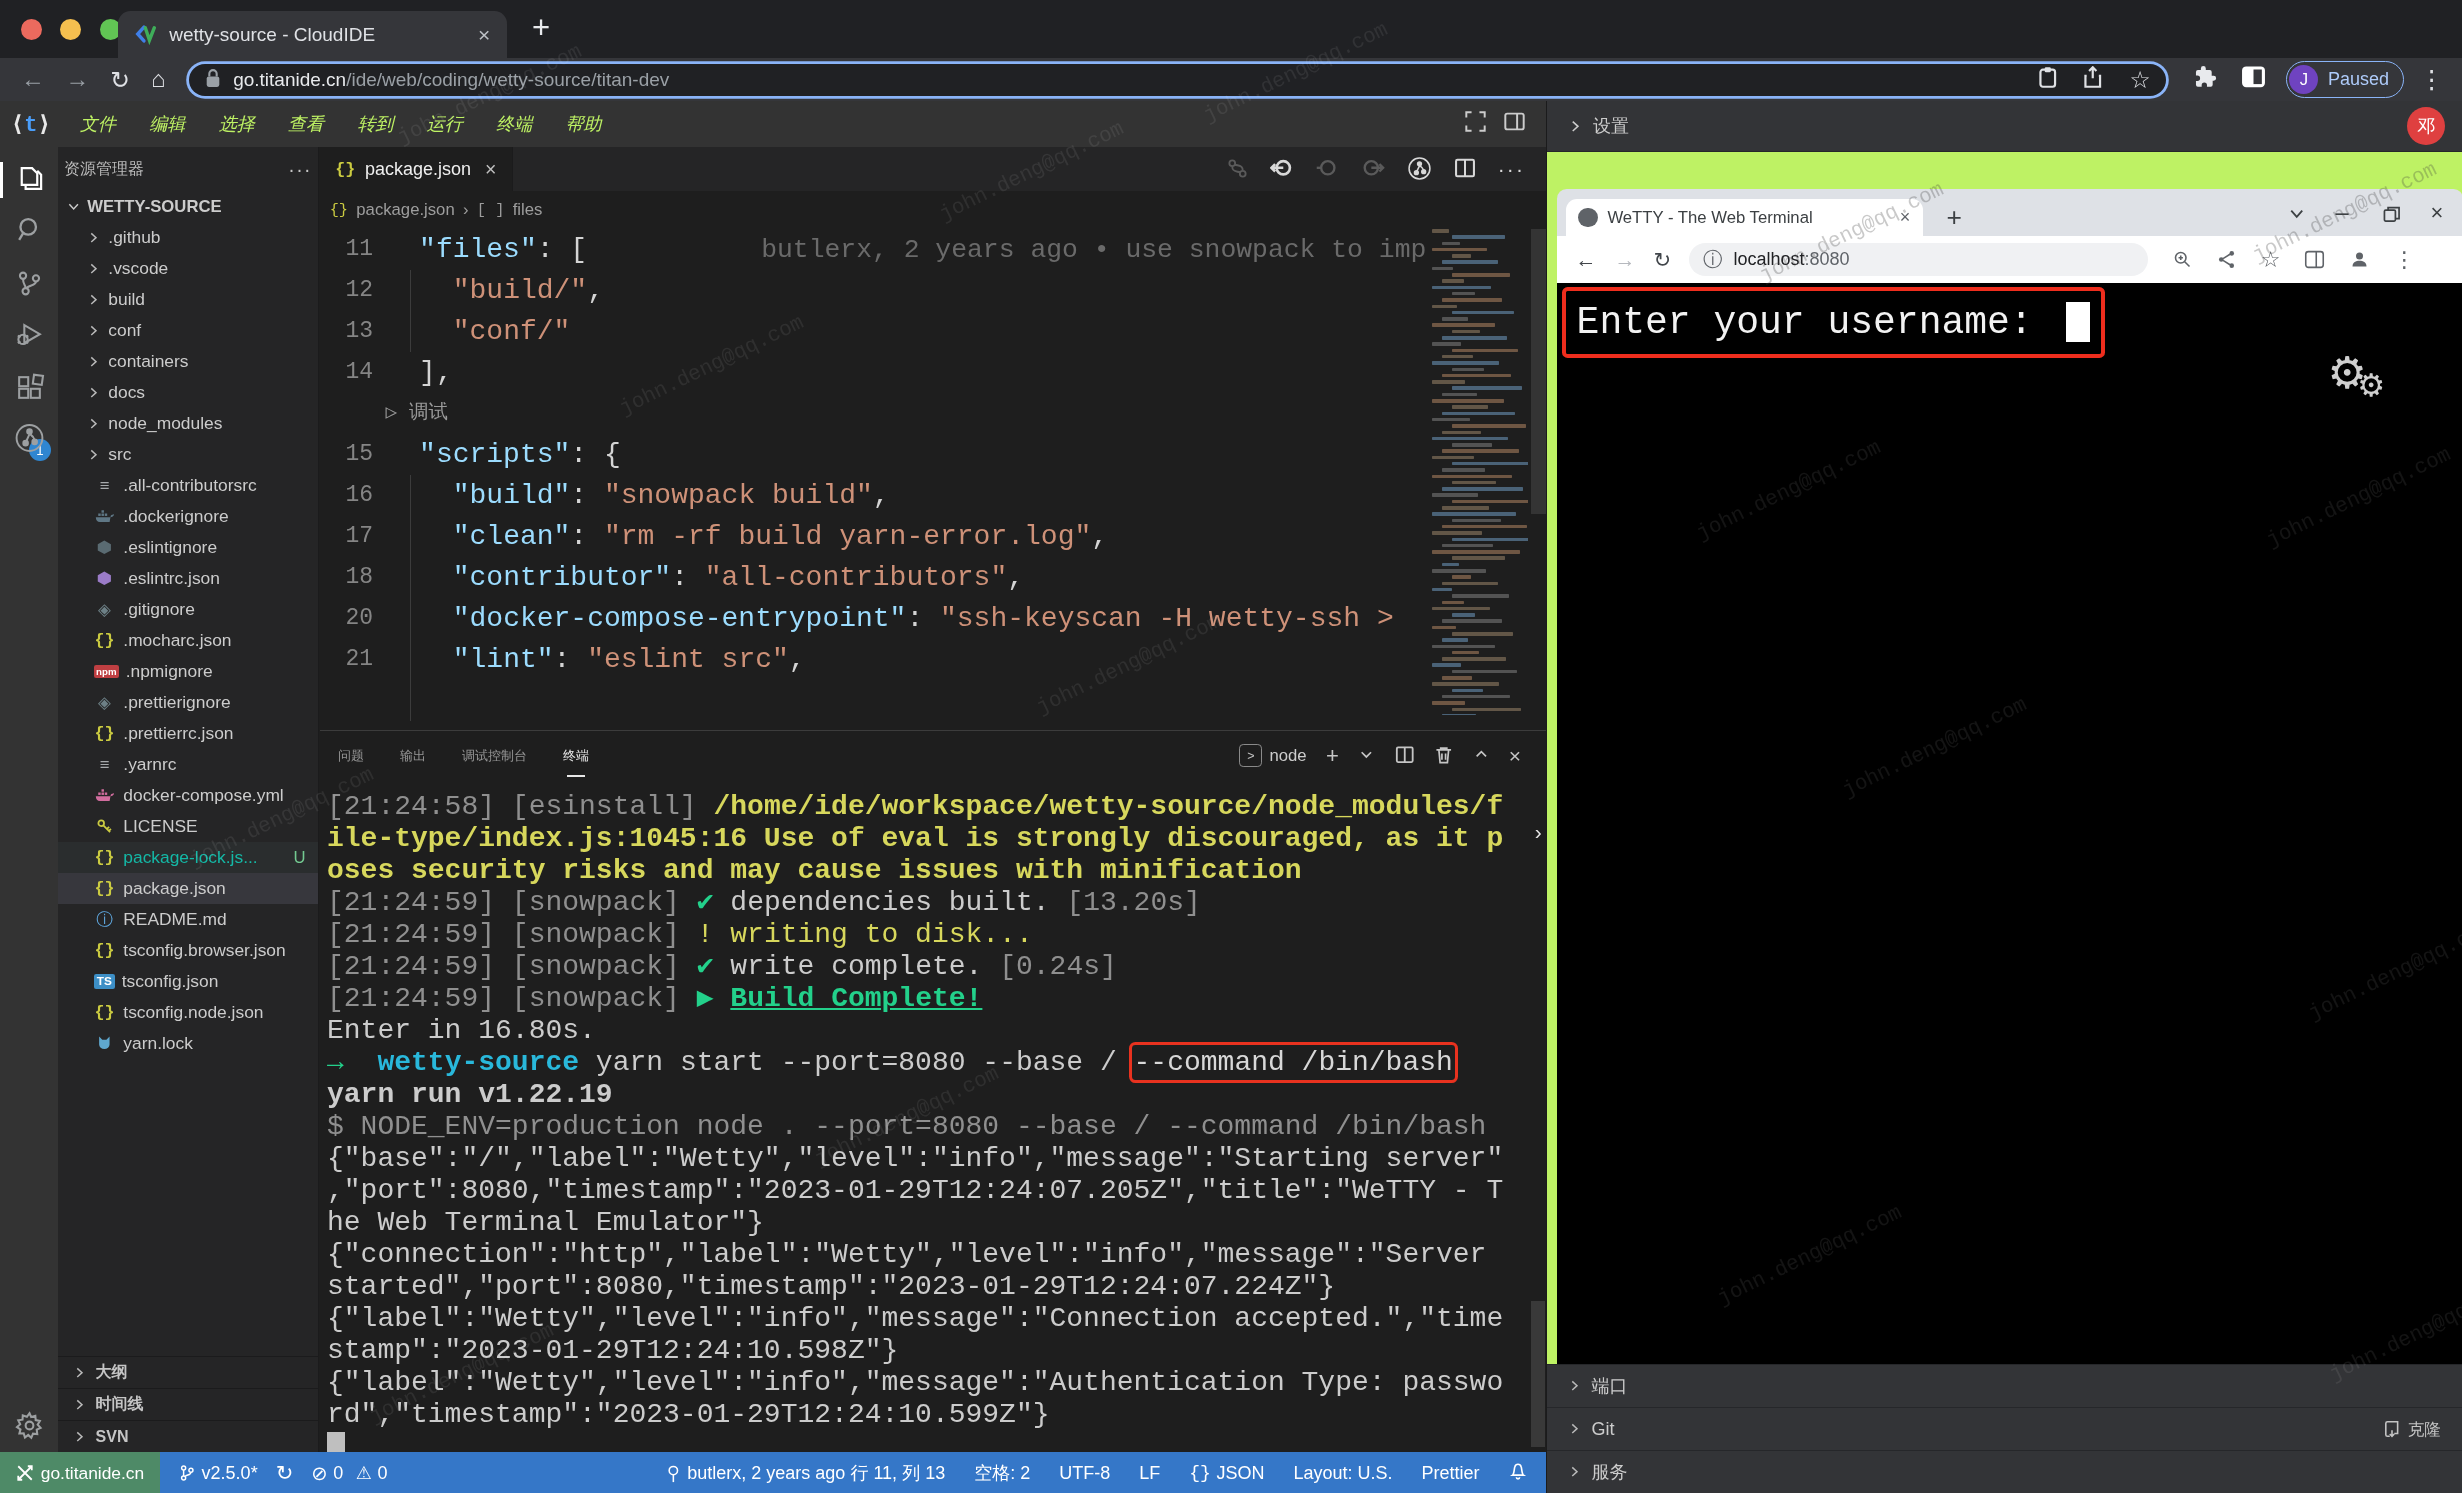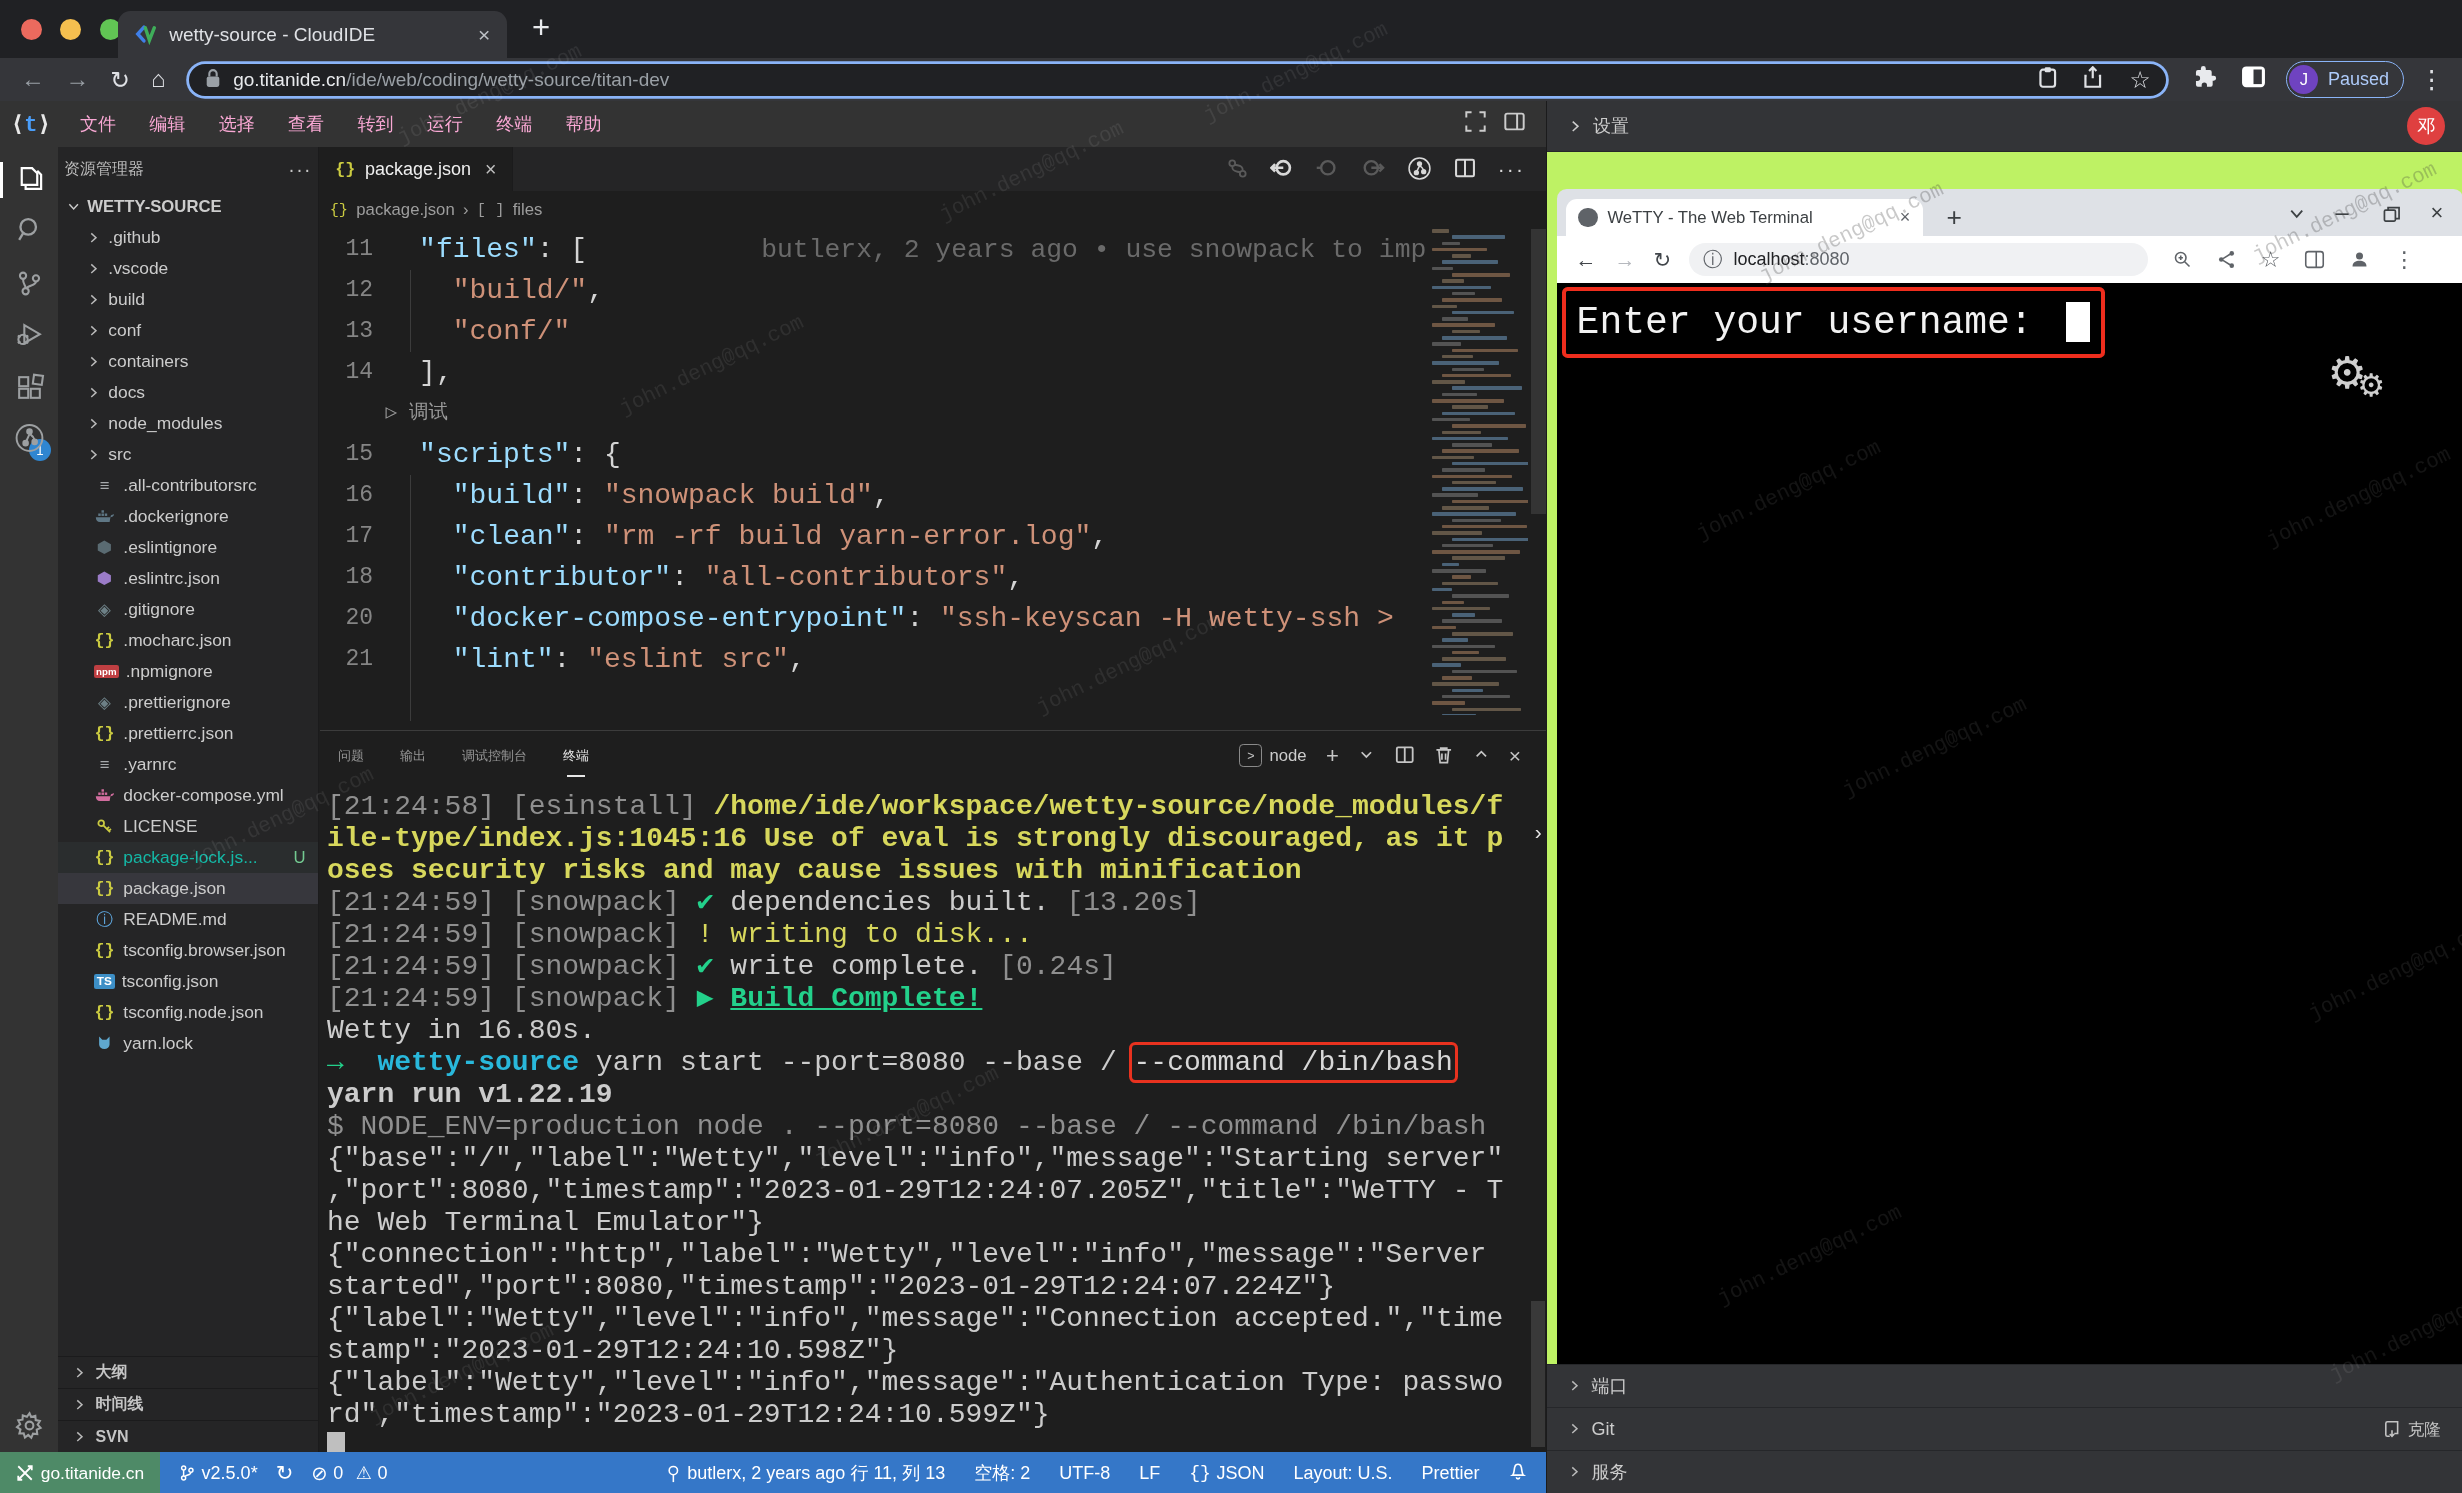--- a/index.html
+++ b/index.html
@@ -27,21 +27,21 @@
   .profile{display:flex;align-items:center;height:35px;border:1.4px solid #8ab4f8;border-radius:19.5px;
            background:#35363a;padding:0 14px 0 2.8px;margin-left:19.5px;}
   .avatarJ{width:29px;height:29px;border-radius:50%;background:#6f43c0;color:#fff;font-size:16.7px;
            display:flex;align-items:center;justify-content:center;}
   .pausedtx{color:#aecbfa;font-size:18px;margin-left:9.7px;}
 
   
   .menubar{left:0;top:101px;width:1546px;height:46px;background:#333333;display:flex;align-items:center;}
   .logo{font-size:22px;margin-left:11px;color:#e8e8e8;font-weight:bold;}
   .logo .lt{color:#4a9df8;}
-  .menuitem{font-size:18px;color:#f9a8d4;padding:0 16.7px;}
+  .menuitem{font-size:18px;color:#bef264;padding:0 16.7px;font-style:italic;}
   .menu-right{position:absolute;left:1465px;top:9.7px;display:flex;gap:18px;}
 
   
   .activitybar{left:0;top:147px;width:58px;height:1305px;background:#333333;}
   .actic{position:absolute;left:14px;width:31px;height:31px;display:flex;align-items:center;justify-content:center;}
   .actbar-ind{position:absolute;left:0;width:2.8px;height:36px;background:#fff;}
   .scmbadge{position:absolute;left:29px;top:292px;width:22px;height:22px;border-radius:50%;background:#2f86d1;
             color:#fff;font-size:13.2px;display:flex;align-items:center;justify-content:center;}
 
   
@@ -754,21 +754,21 @@
       <span style="font-size:21px;">×</span>
     </div>
     <div class="term mono" id="term-rows">
         <div class="trow"><span class="t-dim">[21:24:58] [esinstall] </span><span class="t-yb">/home/ide/workspace/wetty-source/node_modules/f</span></div>
         <div class="trow"><span class="t-yb">ile-type/index.js:1045:16 Use of eval is strongly discouraged, as it p</span></div>
         <div class="trow"><span class="t-yb">oses security risks and may cause issues with minification</span></div>
         <div class="trow"><span class="t-dim">[21:24:59] [snowpack] </span><span class="t-g">✔</span><span class="t-w"> dependencies built. </span><span class="t-dim">[13.20s]</span></div>
         <div class="trow"><span class="t-dim">[21:24:59] [snowpack] </span><span class="t-y">! writing to disk...</span></div>
         <div class="trow"><span class="t-dim">[21:24:59] [snowpack] </span><span class="t-g">✔</span><span class="t-w"> write complete. </span><span class="t-dim">[0.24s]</span></div>
         <div class="trow"><span class="t-dim">[21:24:59] [snowpack] </span><span class="t-gb">▶ </span><span class="t-gbu">Build Complete!</span></div>
-        <div class="trow"><span class="t-w">Wetty in 16.80s.</span></div>
+        <div class="trow"><span class="t-w">Enter in 16.80s.</span></div>
         <div class="trow"><span class="t-g">→  </span><span class="t-cb">wetty-source</span><span class="t-w"> yarn start --port=8080 --base / </span><span class="t-box">--command /bin/bash</span></div>
         <div class="trow"><span class="t-wb">yarn run v1.22.19</span></div>
         <div class="trow"><span class="t-dim">$ NODE_ENV=production node . --port=8080 --base / --command /bin/bash</span></div>
         <div class="trow"><span class="t-w">{"base":"/","label":"Wetty","level":"info","message":"Starting server"</span></div>
         <div class="trow"><span class="t-w">,"port":8080,"timestamp":"2023-01-29T12:24:07.205Z","title":"WeTTY - T</span></div>
         <div class="trow"><span class="t-w">he Web Terminal Emulator"}</span></div>
         <div class="trow"><span class="t-w">{"connection":"http","label":"Wetty","level":"info","message":"Server</span></div>
         <div class="trow"><span class="t-w">started","port":8080,"timestamp":"2023-01-29T12:24:07.224Z"}</span></div>
         <div class="trow"><span class="t-w">{"label":"Wetty","level":"info","message":"Connection accepted.","time</span></div>
         <div class="trow"><span class="t-w">stamp":"2023-01-29T12:24:10.598Z"}</span></div>

